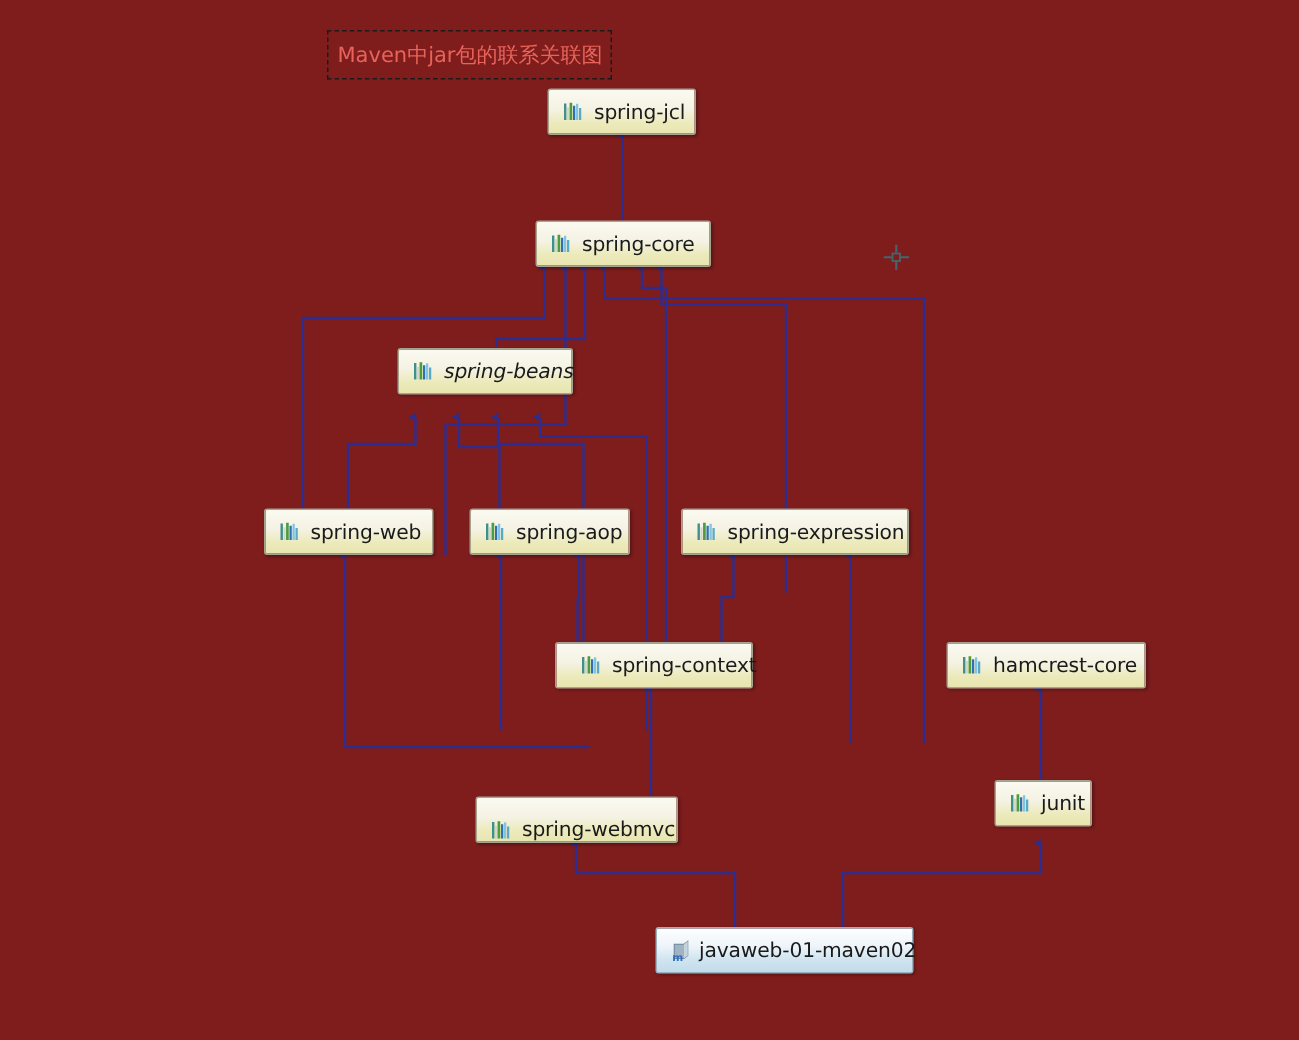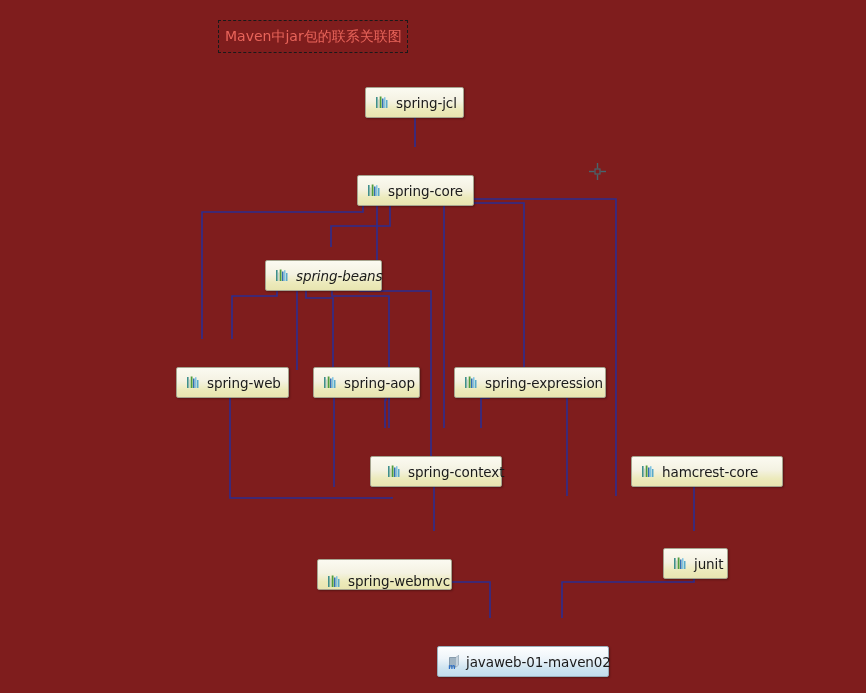--- a/index.html
+++ b/index.html
@@ -46,21 +46,20 @@
     box-sizing: border-box;
     border: 1px solid #a6a48f;
     border-radius: 2px;
     background: linear-gradient(to bottom, #fbfaf1 0%, #f4f2e2 45%, #eceabb 75%, #e8e5b0 100%);
     box-shadow: 1px 1px 2px rgba(0,0,0,0.30);
     display: flex;
     align-items: center;
     padding: 0 9px;
     height: 31px;
     white-space: nowrap;
-    margin-top: 28px;
   }
   .node.root {
     border: 1px solid #9ab0bd;
     background: linear-gradient(to bottom, #fdfeff 0%, #eef5fa 40%, #cfe4f0 72%, #c2dcec 100%);
   }
   .node-label {
     font-size: 13.5px;
     color: #1a1a1a;
     font-family: "DejaVu Sans", sans-serif;
     letter-spacing: -0.1px;
@@ -204,21 +203,21 @@
         <svg class="jar-icon" viewBox="0 0 15 15">
           <rect x="1" y="2" width="1.6" height="11" fill="#3f8f8c"></rect>
           <rect x="3" y="4.5" width="1.3" height="8.5" fill="#cfd8c8"></rect>
           <rect x="4.7" y="1.5" width="1.8" height="11.5" fill="#4f9c3f"></rect>
           <rect x="7" y="3.5" width="1.5" height="9.5" fill="#2f6fb5"></rect>
           <rect x="9" y="2.2" width="1.5" height="10.8" fill="#7fc4e2"></rect>
           <rect x="11" y="5" width="1.5" height="8" fill="#5aa9c9"></rect>
         </svg>
         <span class="node-label">spring-context</span>
       </div>
-      <div class="node" style="left: 631px; top: 428px; width: 152px; text-align: right;">
+      <div class="node" style="left: 631px; top: 428px; width: 133px; text-align: right;">
         <svg class="jar-icon" viewBox="0 0 15 15">
           <rect x="1" y="2" width="1.6" height="11" fill="#3f8f8c"></rect>
           <rect x="3" y="4.5" width="1.3" height="8.5" fill="#cfd8c8"></rect>
           <rect x="4.7" y="1.5" width="1.8" height="11.5" fill="#4f9c3f"></rect>
           <rect x="7" y="3.5" width="1.5" height="9.5" fill="#2f6fb5"></rect>
           <rect x="9" y="2.2" width="1.5" height="10.8" fill="#7fc4e2"></rect>
           <rect x="11" y="5" width="1.5" height="8" fill="#5aa9c9"></rect>
         </svg>
         <span class="node-label">hamcrest-core</span>
       </div>

